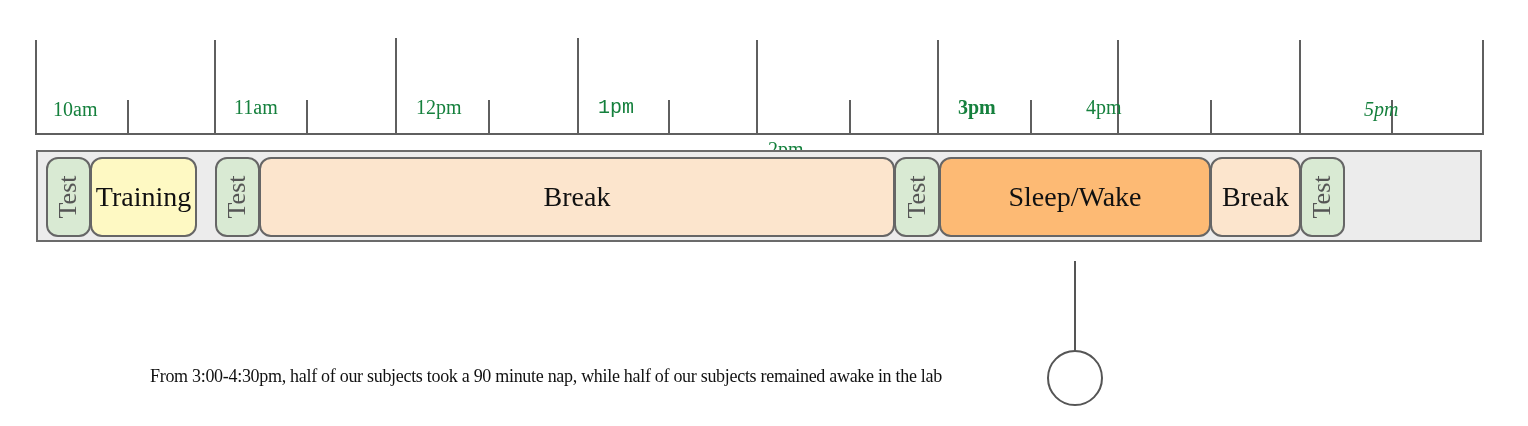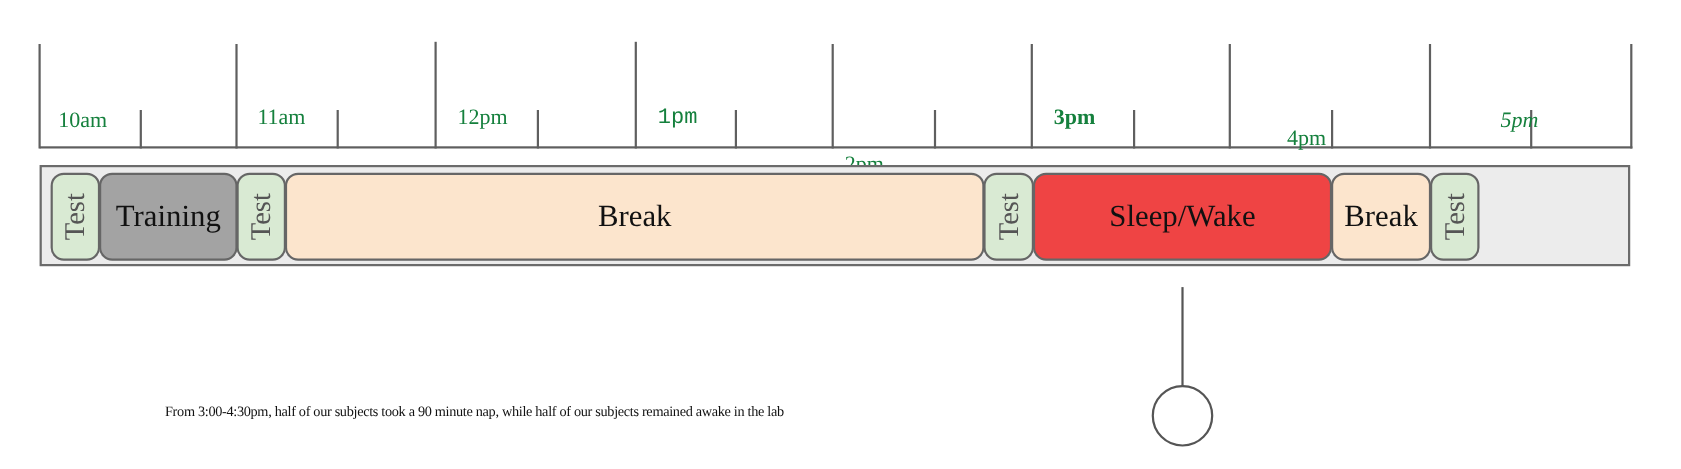--- a/index.html
+++ b/index.html
@@ -10,21 +10,21 @@
   .tick-label { position:absolute; font-family:"Liberation Serif",serif; font-size:20px; color:#15803d; }
   .bar { position:absolute; left:36px; top:150px; width:1446px; height:92px;
          background:#ececec; border:2px solid #6b6b6b; box-sizing:border-box; }
   .block { position:absolute; top:157px; height:80px; box-sizing:border-box;
            border:2px solid #666; border-radius:12px;
            display:flex; align-items:center; justify-content:center;
            font-family:"Liberation Serif",serif; color:#111; font-size:28px; }
   .block.test { font-size:26px; color:#555; }
   .block.test span { transform:rotate(-90deg); white-space:nowrap; display:inline-block; }
   .caption { position:absolute; left:150px; top:366px; font-family:"Liberation Serif",serif;
-             font-size:13px; color:#111; white-space:nowrap; letter-spacing:-0.3px; }
+             font-size:18px; color:#111; white-space:nowrap; letter-spacing:-0.3px; }
   .pin-line { position:absolute; left:1074px; top:261px; width:2px; height:90px; background:#555; }
   .pin-circle { position:absolute; left:1047px; top:350px; width:56px; height:56px;
                 border:2px solid #555; border-radius:50%; box-sizing:border-box; background:#fff; }
 </style>
 </head>
 <body>
 
 <div>
   <div class="hline" style="left:36px; top:133px; width:1448px;"></div>
 
@@ -46,42 +46,42 @@
   <div class="vline" style="left:1030px; top:100px; height:35px;"></div>
   <div class="vline" style="left:1210px; top:100px; height:35px;"></div>
   <div class="vline" style="left:1391px; top:100px; height:35px;"></div>
 
   <span class="tick-label" style="left:53px; top:98px;">10am</span>
   <span class="tick-label" style="left:234px; top:96px;">11am</span>
   <span class="tick-label" style="left:416px; top:96px;">12pm</span>
   <span class="tick-label" style="left:598px; top:96px;font-family:Liberation Mono, monospace;">1pm</span>
   <span class="tick-label" style="left:768px; top:96px;margin-top:42px;">2pm</span>
   <span class="tick-label" style="left:958px; top:96px;font-weight:bold;">3pm</span>
-  <span class="tick-label" style="left:1170px; top:96px;margin-top:19px;">4pm</span>
+  <span class="tick-label" style="left:1086px; top:96px;">4pm</span>
   <span class="tick-label" style="left:1364px; top:98px;font-style:italic;">5pm</span>
 </div>
 
 <div class="bar"></div>
 
 <div class="block test" style="left:46px; width:45px; background:#d9ead3;">
   <span>Test</span>
 </div>
-<div class="block" style="left:90px; width:126px; background:#a3a3a3;">
+<div class="block" style="left:90px; width:107px; background:#fef9c3;">
   <span>Training</span>
 </div>
 <div class="block test" style="left:215px; width:45px; background:#d9ead3;">
   <span>Test</span>
 </div>
 <div class="block" style="left:259px; width:636px; background:#fce5cd;">
   <span>Break</span>
 </div>
 <div class="block test" style="left:894px; width:46px; background:#d9ead3;">
   <span>Test</span>
 </div>
-<div class="block" style="left:939px; width:272px; background:#ef4444;">
+<div class="block" style="left:939px; width:272px; background:#fdba74;">
   <span>Sleep/Wake</span>
 </div>
 <div class="block" style="left:1210px; width:91px; background:#fce5cd;">
   <span>Break</span>
 </div>
 <div class="block test" style="left:1300px; width:45px; background:#d9ead3;">
   <span>Test</span>
 </div>
 
 <div class="pin-line"></div>

